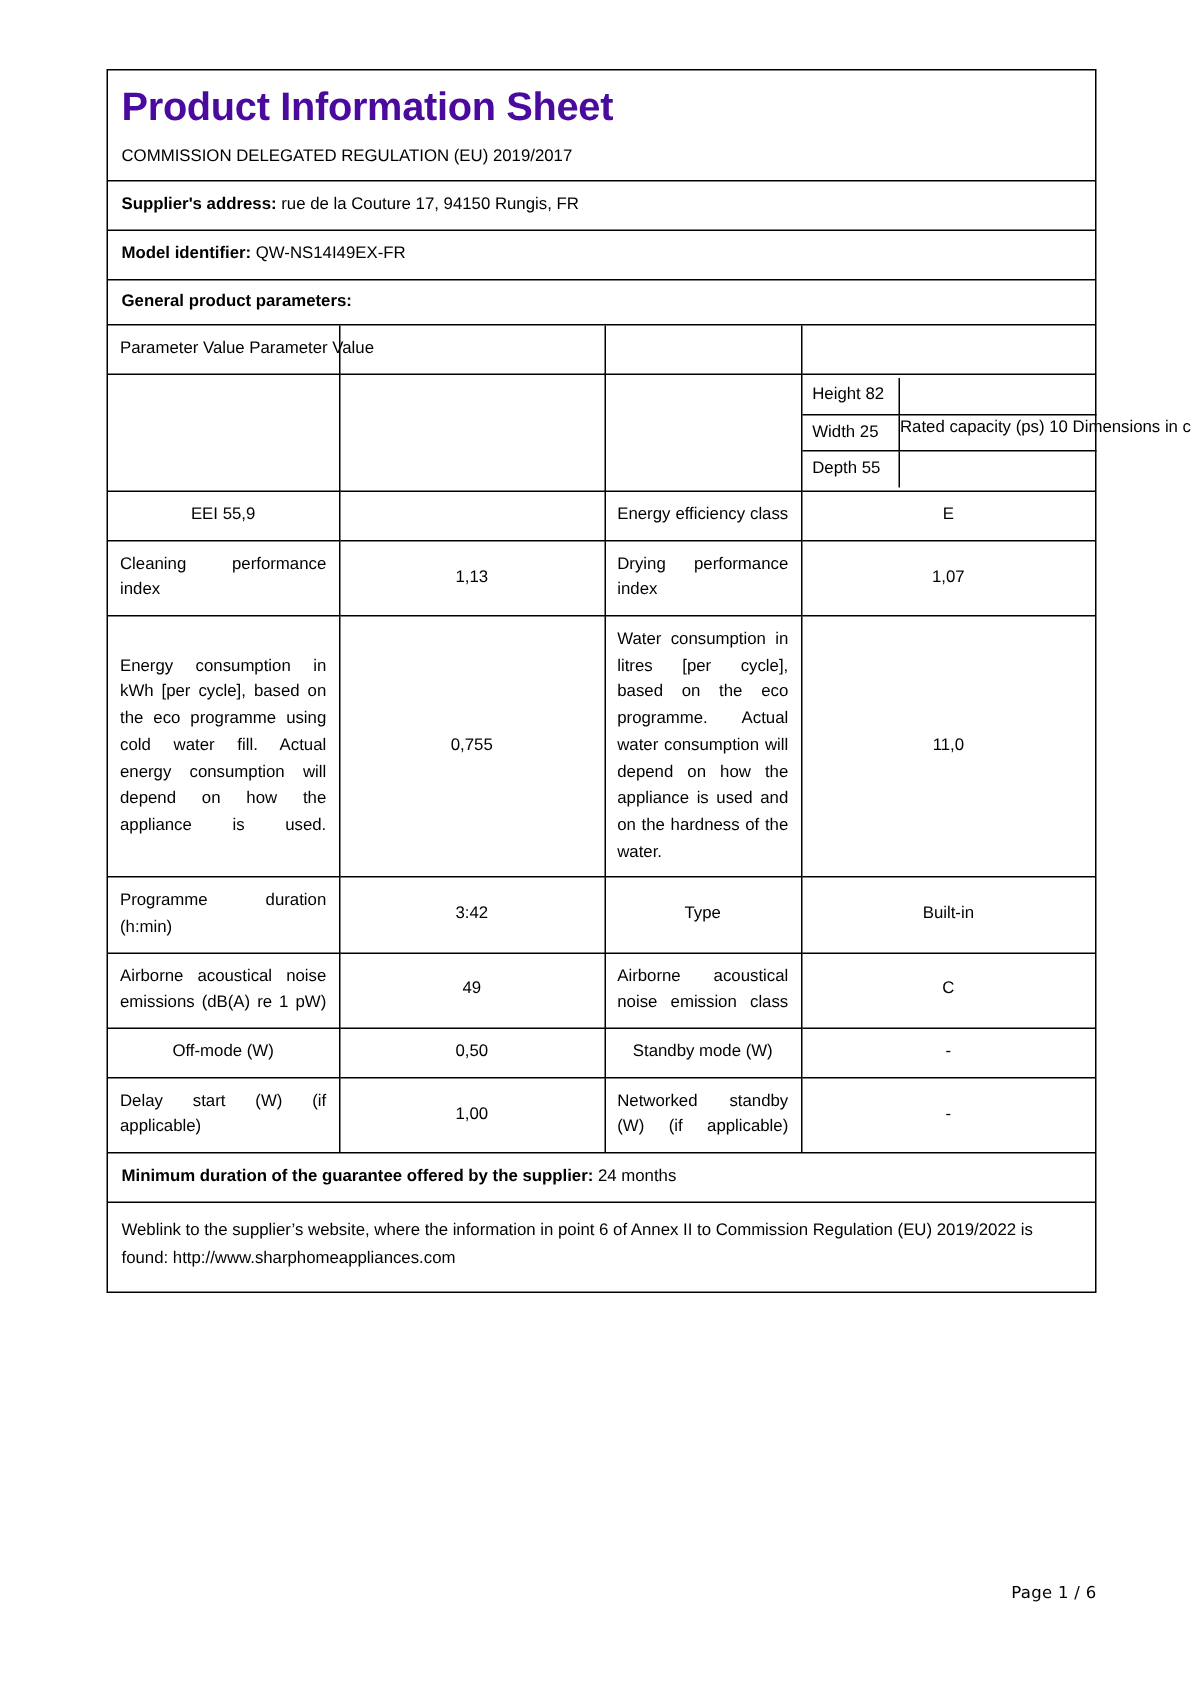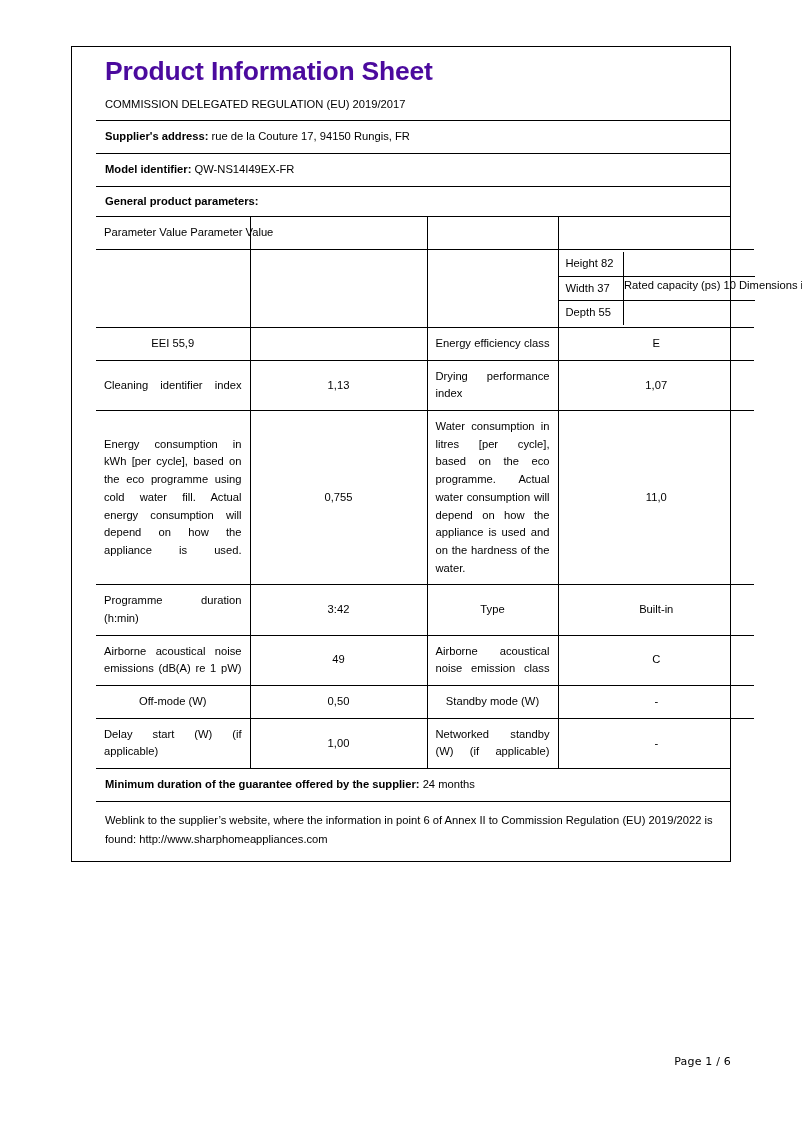--- a/index.html
+++ b/index.html
@@ -24,21 +24,20 @@
   }
 
   
   .sheet {
     position: absolute;
     left: 71px;
     top: 46px;
     width: 660px;
     border: 1.5px solid #000;
     box-sizing: border-box;
-    padding-left: 24px;
   }
 
   .band {
     border-bottom: 1.5px solid #000;
     box-sizing: border-box;
   }
   .band:last-child { border-bottom: none; }
 
   
   .title-block { padding: 10px 9px 9px 9px; }
@@ -220,21 +219,21 @@
                 <colgroup>
                     <col class="d1">
                     <col class="d2">
                   </colgroup>
                 <tbody>
                   <tr>
                     <td>Height 82</td>
                     <td></td>
                   </tr>
                   <tr>
-                    <td>Width 37</td>
+                    <td>Width 25</td>
                     <td class="dim-overflow">
                       <span class="spill">Rated capacity (ps) 10 Dimensions in c</span>
                     </td>
                   </tr>
                   <tr>
                     <td>Depth 55</td>
                     <td></td>
                   </tr>
                 </tbody>
               </table>
@@ -242,21 +241,21 @@
           </tr>
 
           <tr>
             <td class="lbl-plain">EEI 55,9</td>
             <td class="val"></td>
             <td class="lbl">Energy efficiency class</td>
             <td class="val">E</td>
           </tr>
 
           <tr>
-            <td class="lbl">Cleaning identifier index</td>
+            <td class="lbl">Cleaning performance index</td>
             <td class="val">1,13</td>
             <td class="lbl">Drying performance index</td>
             <td class="val">1,07</td>
           </tr>
 
           <tr>
             <td class="lbl">Energy consumption in kWh [per cycle], based on the eco programme using cold water fill. Actual energy consumption will depend on how the appliance is used.</td>
             <td class="val">0,755</td>
             <td class="lbl">Water consumption in litres [per cycle], based on the eco programme. Actual water consumption will depend on how the appliance is used and on the hardness of the water.</td>
             <td class="val">11,0</td>

